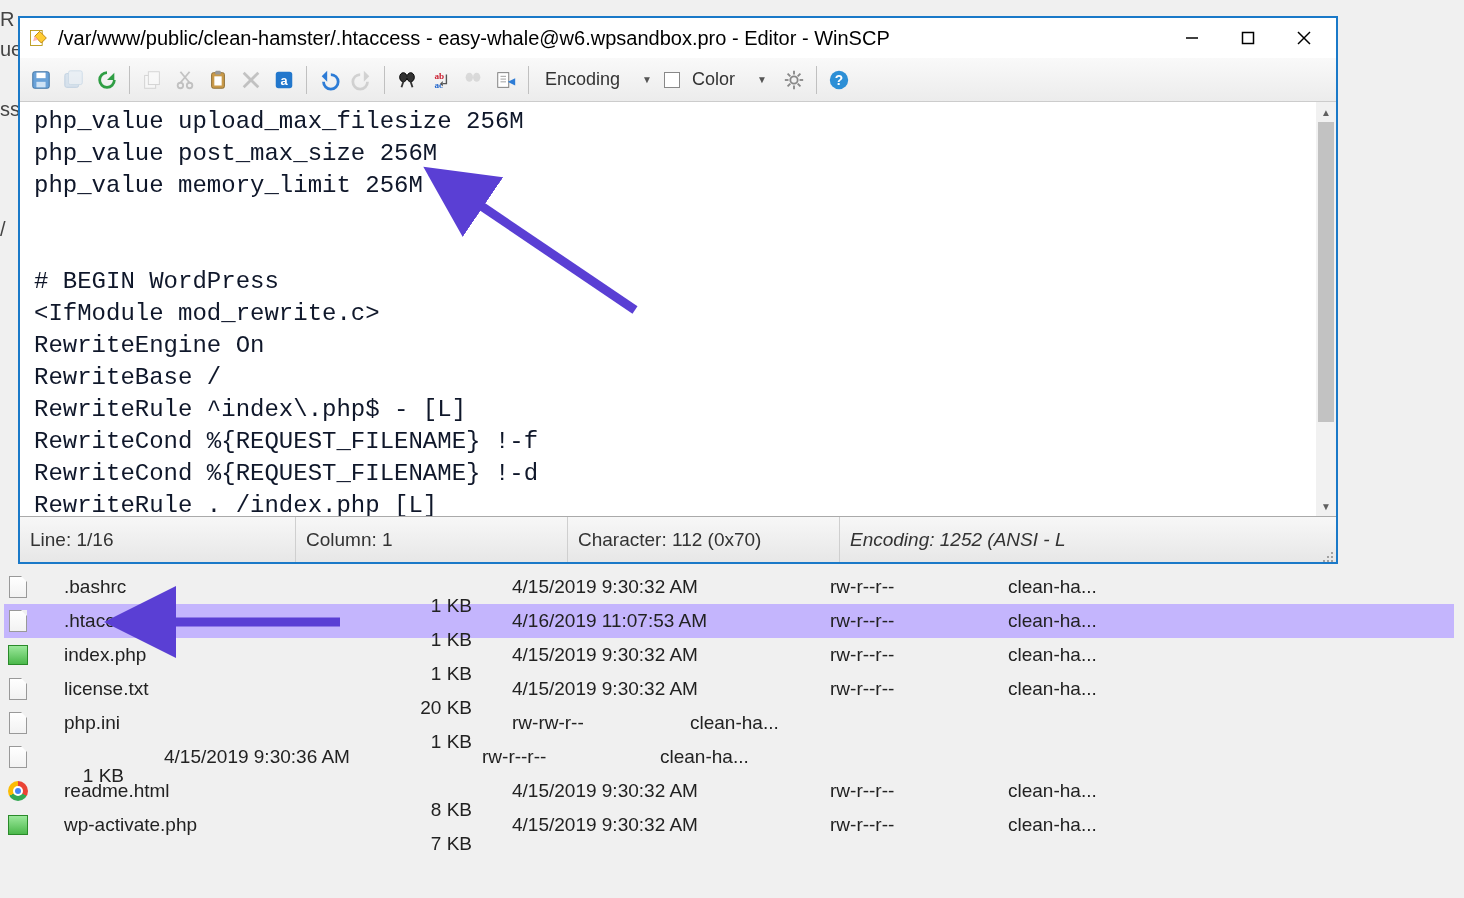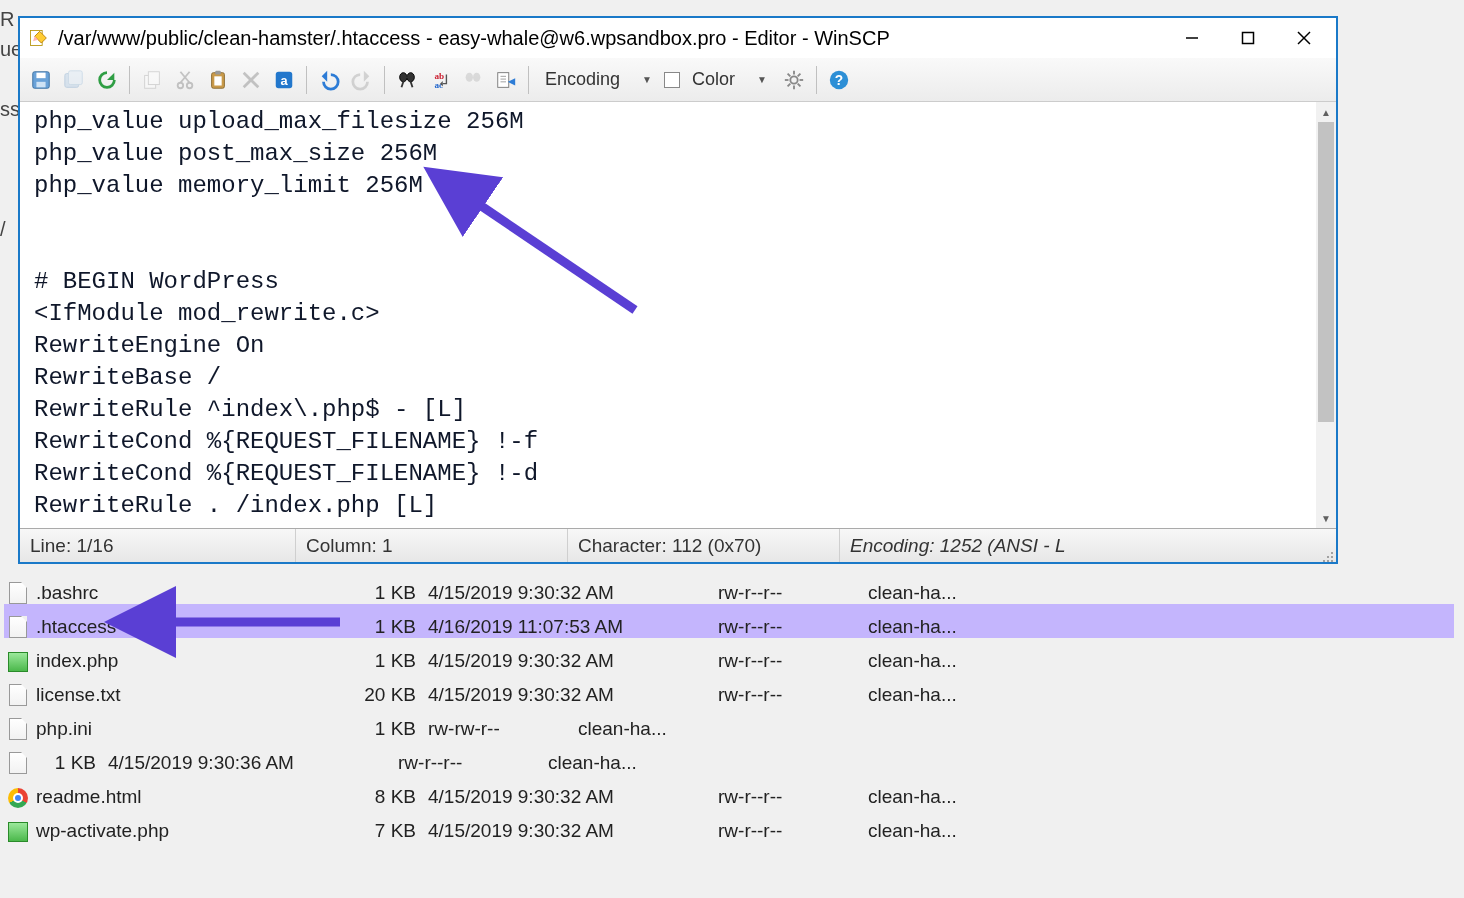--- a/index.html
+++ b/index.html
@@ -22,32 +22,32 @@
   .tb-check { width:16px; height:16px; border:1px solid #888; background:#fff; display:inline-block; }
   .caret { font-size:10px; color:#555; }
 
   .editor-body { flex:1; position:relative; display:flex; overflow:hidden; }
   .editor-text { flex:1; padding: 4px 14px; font-family: Consolas, "Courier New", monospace; font-size: 24px; line-height: 32px; color:#0f172a; white-space:pre; overflow:hidden; }
   .vscroll { width:20px; background:#f1f1f1; position:relative; }
   .vscroll .up, .vscroll .down { height:20px; display:flex; align-items:center; justify-content:center; color:#606060; font-size:10px; }
   .vscroll .thumb { position:absolute; left:2px; right:2px; top:20px; height:300px; background:#c2c2c2; }
   .vscroll .down { position:absolute; bottom:0; left:0; right:0; }
 
-  .statusbar { height: 34px; border-top:1px solid #aaa; display:flex; align-items:center; background: linear-gradient(#f7f7f7,#e7e7e7); font-size:19px; color:#333; position:relative; }
+  .statusbar { height: 46px; border-top:1px solid #aaa; display:flex; align-items:center; background: linear-gradient(#f7f7f7,#e7e7e7); font-size:19px; color:#333; position:relative; }
   .status-cell { padding: 0 10px; border-right:1px solid #cfcfcf; height:100%; display:flex; align-items:center; }
   .status-cell.first { width:276px; }
   .status-cell.second { width:272px; }
   .status-cell.third { width:272px; }
   .status-cell.last { flex:1; border-right:none;font-style:italic; }
   .resize-grip { position:absolute; right:2px; bottom:2px; width:14px; height:14px; }
   .resize-grip svg { width:14px; height:14px; }
 
   
   .filelist { position:absolute; left:4px; top:570px; width:1450px; font-size:19px; color:#222; }
-  .filerow { height:34px; display:flex; align-items:flex-end; }
+  .filerow { height:34px; display:flex; align-items:center;gap:28px; }
   .filerow.sel { background:#c4b5fd; }
   .cell-icon { width:28px; display:flex; align-items:center; justify-content:center; }
   .cell-name { width:320px; padding-left:4px; }
   .cell-size { width:76px; text-align:right; padding-right:12px;margin-top:37px; }
   .cell-date { width:290px; }
   .cell-perm { width:150px; }
   .cell-owner { width:160px; }
 
   
   .ic-file { width:18px; height:22px; border:1px solid #999; background:linear-gradient(#fff,#f2f2f2); position:relative; }

